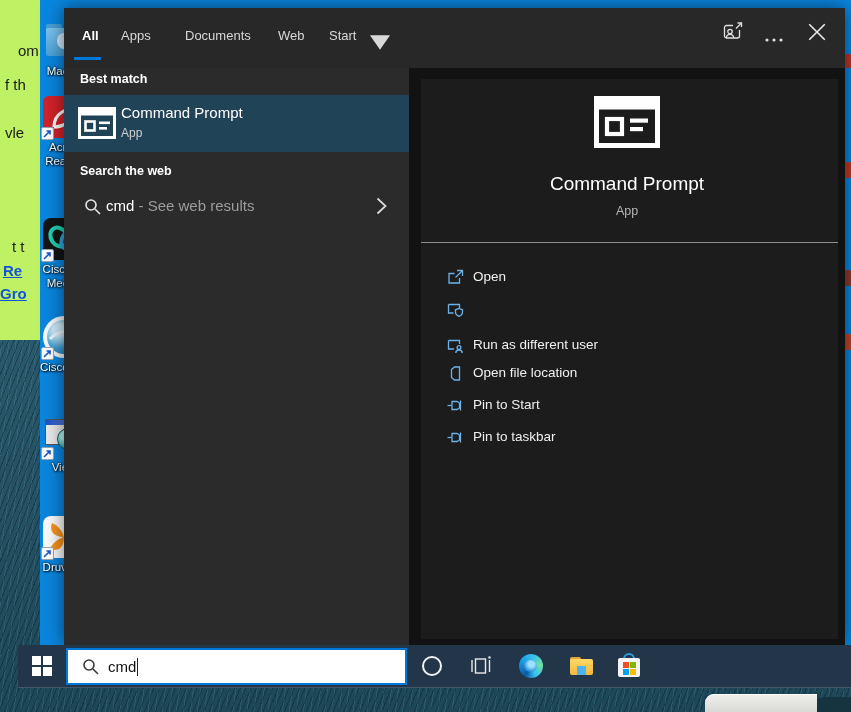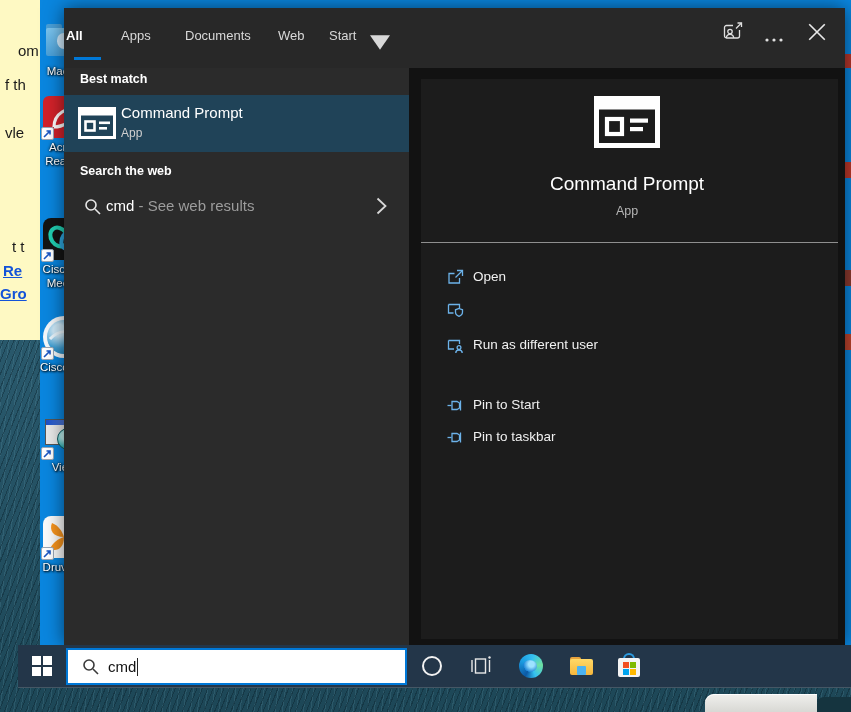--- a/index.html
+++ b/index.html
@@ -13,21 +13,21 @@
   .wallpaper{
     position:absolute; inset:0;
     background:
       repeating-linear-gradient(112deg, rgba(8,28,38,.38) 0 1px, transparent 1px 5px),
       repeating-linear-gradient(98deg, rgba(130,190,210,.14) 0 1px, transparent 1px 7px),
       linear-gradient(180deg,#2f6173 0%,#28576a 55%,#1d4757 100%);
   }
   
   .doc-window{
     position:absolute; left:0; top:0; width:42px; height:340px;
-    background:#fef9c3; color:#1b1b1b; font-size:15px;
+    background:#bef264; color:#1b1b1b; font-size:15px;
   }
   .doc-frag{ position:absolute; white-space:nowrap; }
   .doc-link{ color:#1353d8; text-decoration:underline; font-weight:bold; }
   
   .blue-window{
     position:absolute; left:40px; top:0; width:811px; height:645px;
     background:#0a86df;
   }
   
   .edge-frag{ position:absolute; right:0; width:6px; }
@@ -231,21 +231,21 @@
           <path d="M2 9 L8 3 M4.5 3 H8 V6.5" fill="none" stroke="#1a56c4" stroke-width="1.6"></path>
         </svg>
       </div>
     </div>
     <div class="lbl">Druva in</div>
   </div>
 
   <div class="flyout">
 
     <div class="fly-header">
-      <span class="tab active" style="left:2px;">All</span>
+      <span class="tab active" style="left:18px;">All</span>
       <div class="tab-underline"></div>
       <span class="tab" style="left:57px;">Apps</span>
       <span class="tab" style="left:121px;">Documents</span>
       <span class="tab" style="left:214px;">Web</span>
       <span class="tab" style="left:265px;">Start</span>
       <svg class="hdr-ic" style="left:306px;top:25px;" width="9" height="7" viewBox="0 0 9 7">
         <path d="M0 0 L9 0 L4.5 6.5 Z" fill="#d8d8d8"></path>
       </svg>
 
       <svg class="hdr-ic" style="left:659px;" width="20" height="20" viewBox="0 0 20 20">
@@ -340,20 +340,28 @@
         <svg width="17" height="17" viewBox="0 0 17 17">
           <g fill="none" stroke="#6cb2e9" stroke-width="1.3">
             <path d="M1.5 3.5 H12.5 V7 M1.5 3.5 V12 H7"></path>
             <circle cx="12" cy="10.5" r="1.9"></circle>
             <path d="M8.8 16 C8.8 14.1 10.2 13 12 13 C13.8 13 15.2 14.1 15.2 16"></path>
           </g>
         </svg>
         <div class="action-lbl">Run as different user</div>
       </div>
 
+      <div class="action-row" style="top:289px;">
+        <svg width="17" height="17" viewBox="0 0 17 17">
+          <g fill="none" stroke="#6cb2e9" stroke-width="1.3">
+            <path d="M12.5 2 V15 H7.5 L4.5 12.5 V4.5 L7.5 2 Z"></path>
+          </g>
+        </svg>
+        <div class="action-lbl">Open file location</div>
+      </div>
 
       <div class="action-row" style="top:353px;">
         <svg width="17" height="17" viewBox="0 0 17 17">
           <g fill="none" stroke="#6cb2e9" stroke-width="1.3">
             <path d="M0.5 8.5 H4.5"></path>
             <path d="M5 4.5 H10 L12.5 6 V11 L10 12.5 H5 Z"></path>
             <path d="M13.5 3.5 V13.5"></path>
           </g>
         </svg>
         <div class="action-lbl">Pin to taskbar</div>

